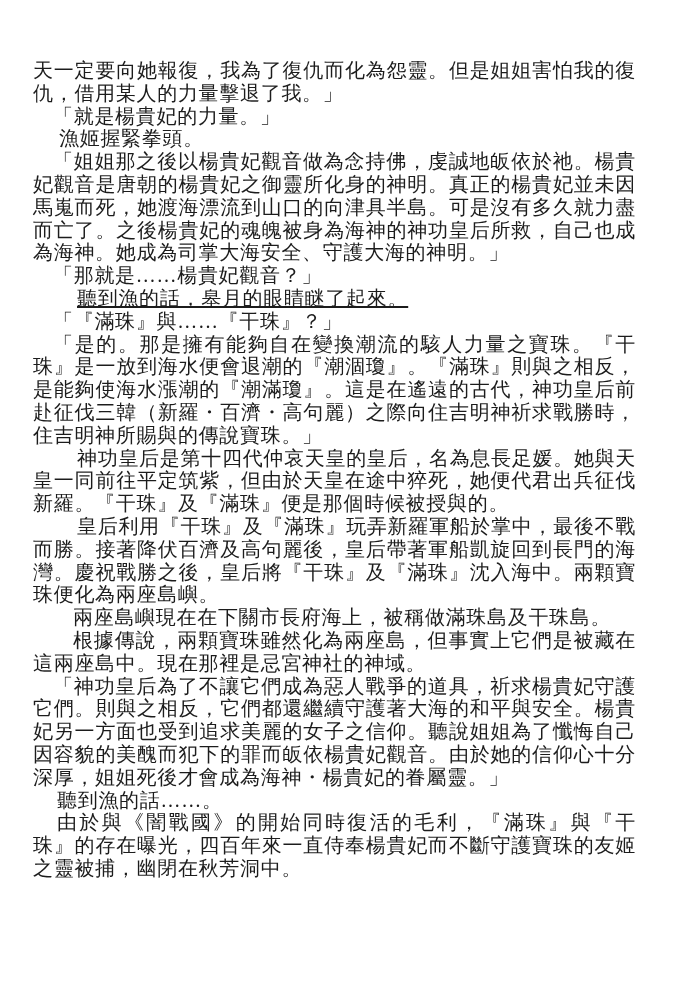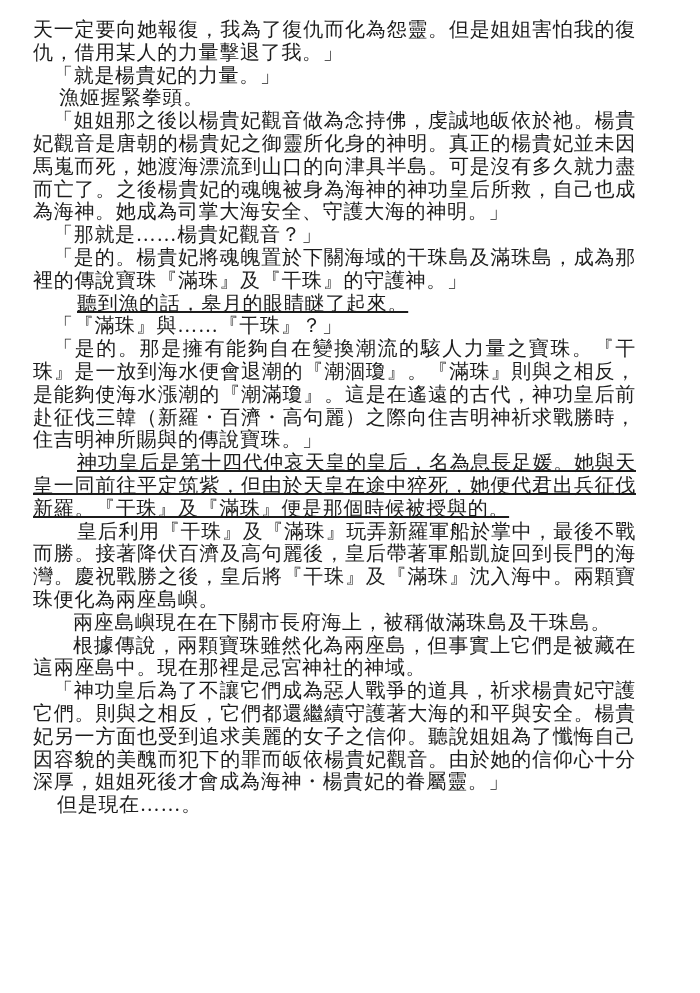--- a/index.html
+++ b/index.html
@@ -9,21 +9,21 @@
   body {
     width: 700px;
     height: 993px;
     background: #ffffff;
     overflow: hidden;
   }
   .page {
     box-sizing: border-box;
     width: 700px;
     height: 993px;
-    padding: 18px 64px 0 33px;
+    padding: 59px 64px 0 33px;
     background: #ffffff;
   }
   .text-block p {
     margin: 0;
     padding: 0;
     font-family: "Liberation Serif", "DejaVu Serif", serif;
     font-size: 20px;
     line-height: 22.8px;
     letter-spacing: 0.7px;
     text-align: justify;
@@ -34,24 +34,24 @@
 </head>
 <body>
 
 <main class="page">
   <article class="text-block" id="text-column" style="color: rgb(28, 28, 28);">
       <p style="text-indent: 0em;">天一定要向她報復，我為了復仇而化為怨靈。但是姐姐害怕我的復仇，借用某人的力量擊退了我。」</p>
       <p style="text-indent: 1em;">「就是楊貴妃的力量。」</p>
       <p style="text-indent: 1.3em;">漁姬握緊拳頭。</p>
       <p style="text-indent: 1em;">「姐姐那之後以楊貴妃觀音做為念持佛，虔誠地皈依於祂。楊貴妃觀音是唐朝的楊貴妃之御靈所化身的神明。真正的楊貴妃並未因馬嵬而死，她渡海漂流到山口的向津具半島。可是沒有多久就力盡而亡了。之後楊貴妃的魂魄被身為海神的神功皇后所救，自己也成為海神。她成為司掌大海安全、守護大海的神明。」</p>
       <p style="text-indent: 1em;">「那就是……楊貴妃觀音？」</p>
-      <p style="text-indent: 1em;">「是的。楊貴妃將魂魄置於下關海域的干珠島及滿珠島，成為那裡的傳說寶珠『滿珠』及『干珠』的守護神。」</p>
       <p style="text-indent: 2.2em; text-decoration: underline;">聽到漁的話，皋月的眼睛瞇了起來。</p>
       <p style="text-indent: 1em;">「『滿珠』與……『干珠』？」</p>
       <p style="text-indent: 1em;">「是的。那是擁有能夠自在變換潮流的駭人力量之寶珠。『干珠』是一放到海水便會退潮的『潮涸瓊』。『滿珠』則與之相反，是能夠使海水漲潮的『潮滿瓊』。這是在遙遠的古代，神功皇后前赴征伐三韓（新羅・百濟・高句麗）之際向住吉明神祈求戰勝時，住吉明神所賜與的傳說寶珠。」</p>
-      <p style="text-indent: 2.2em; text-decoration: underline;">神功皇后是第十四代仲哀天皇的皇后，名為息長足媛。她與天皇一同前往平定筑紫，但由於天皇在途中猝死，她便代君出兵征伐新羅。『干珠』及『滿珠』便是那個時候被授與的。</p>
+      <p style="text-indent: 2.2em;">神功皇后是第十四代仲哀天皇的皇后，名為息長足媛。她與天皇一同前往平定筑紫，但由於天皇在途中猝死，她便代君出兵征伐新羅。『干珠』及『滿珠』便是那個時候被授與的。</p>
       <p style="text-indent: 2.2em;">皇后利用『干珠』及『滿珠』玩弄新羅軍船於掌中，最後不戰而勝。接著降伏百濟及高句麗後，皇后帶著軍船凱旋回到長門的海灣。慶祝戰勝之後，皇后將『干珠』及『滿珠』沈入海中。兩顆寶珠便化為兩座島嶼。</p>
       <p style="text-indent: 2em;">兩座島嶼現在在下關市長府海上，被稱做滿珠島及干珠島。</p>
       <p style="text-indent: 2em;">根據傳說，兩顆寶珠雖然化為兩座島，但事實上它們是被藏在這兩座島中。現在那裡是忌宮神社的神域。</p>
       <p style="text-indent: 1em;">「神功皇后為了不讓它們成為惡人戰爭的道具，祈求楊貴妃守護它們。則與之相反，它們都還繼續守護著大海的和平與安全。楊貴妃另一方面也受到追求美麗的女子之信仰。聽說姐姐為了懺悔自己因容貌的美醜而犯下的罪而皈依楊貴妃觀音。由於她的信仰心十分深厚，姐姐死後才會成為海神・楊貴妃的眷屬靈。」</p>
-      <p style="text-indent: 1.2em;">但是現在……。</p>
+      <p style="text-indent: 1.2em;">聽到漁的話……。</p>
+      <p style="text-indent: 1.2em;">由於與《闇戰國》的開始同時復活的毛利，『滿珠』與『干珠』的存在曝光，四百年來一直侍奉楊貴妃而不斷守護寶珠的友姬之靈被捕，幽閉在秋芳洞中。</p>
     </article>
 </main>
 
 </body></html>

